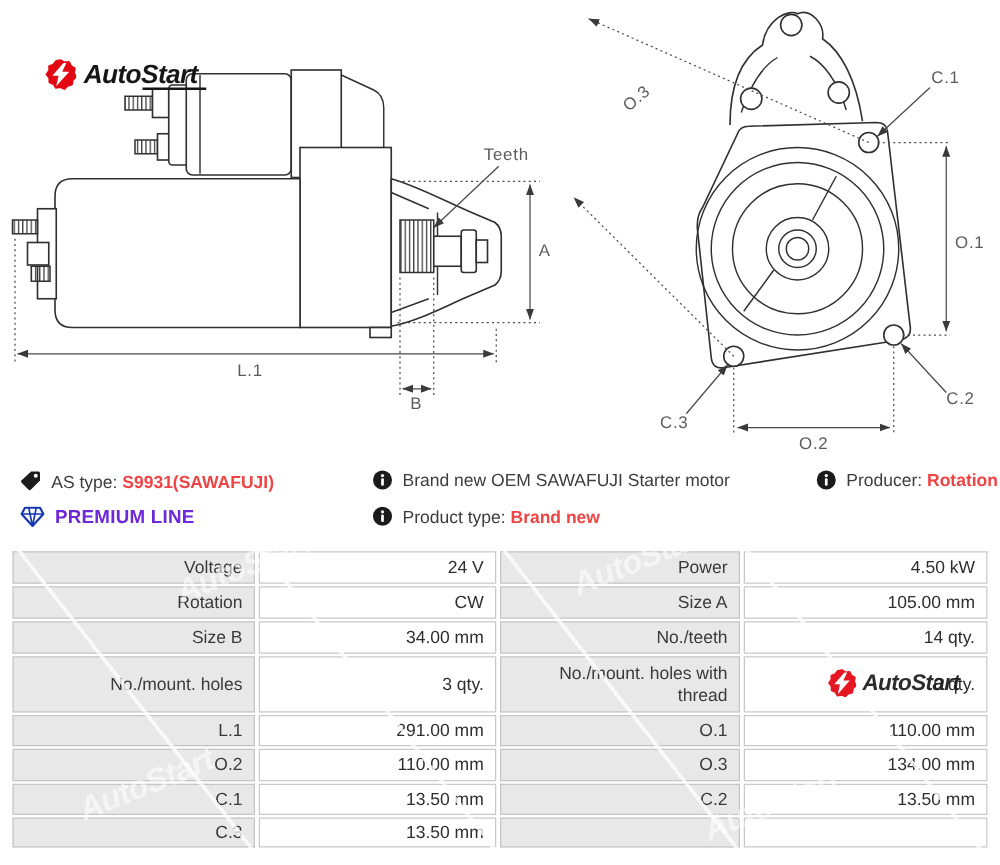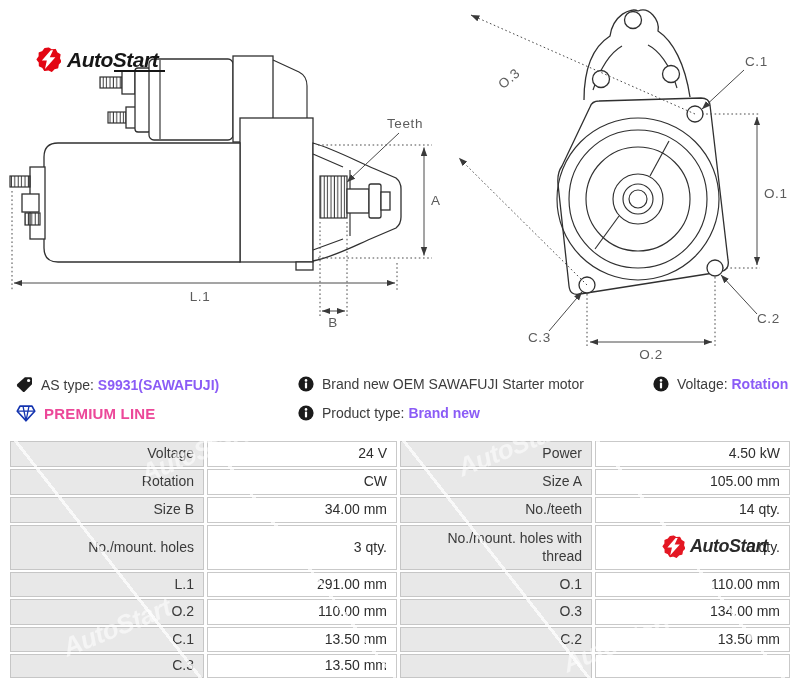--- a/index.html
+++ b/index.html
@@ -12,22 +12,22 @@
   
   .diagram{position:absolute;left:0;top:0;}
   .ln{fill:#fff;stroke:#303030;stroke-width:1.3;}
   .nf{fill:none;stroke:#303030;stroke-width:1.15;}
   .thr{fill:url(#thr);stroke:#303030;stroke-width:1.2;}
   .dot{stroke:#4a4a4a;stroke-width:1;stroke-dasharray:1.6,2.6;fill:none;}
   .dim{stroke:#4a4a4a;stroke-width:1;fill:none;}
   text.dl{font-size:13.5px;fill:#5c5c5c;letter-spacing:0.6px;font-family:"Liberation Sans",sans-serif;}
   
   .info-item{position:absolute;display:flex;align-items:center;gap:8px;font-size:14px;color:#3c3c3c;white-space:nowrap;}
-  .info-item b{color:#8b5cf6;text-align:right;}
-  .premium{color:#ec4899;font-weight:bold;font-size:15px;letter-spacing:0.2px;}
+  .info-item b{color:#ef4444;text-align:right;}
+  .premium{color:#6d28d9;font-weight:bold;font-size:15px;letter-spacing:0.2px;}
   
   .spec-table{position:absolute;left:10px;top:441px;width:780px;display:grid;
       grid-template-columns:194px 190px 192px 195px;
       grid-template-rows:26px 26px 26px 45px 25px 26px 25px 24px;
       gap:2px 3px;}
   .cell{display:flex;align-items:center;justify-content:flex-end;text-align:right;
         padding:0 9px;font-size:14px;line-height:1.25;}
   .lbl{background:#e8e8e8;border:1px solid #c6c6c6;color:#3a3a3a;}
   .val{background:#ffffff;border:1px solid #c9c9c9;color:#2e2e2e;}
   
@@ -174,21 +174,21 @@
   </svg>
   <span>Brand new OEM SAWAFUJI Starter motor</span>
 </div>
 
 <div class="info-item" style="left:653px;top:376px;">
   <svg width="16" height="16" viewBox="0 0 16 16">
     <circle cx="8" cy="8" r="7.6" fill="#1b1b1b"></circle>
     <circle cx="8" cy="4.4" r="1.3" fill="#ffffff"></circle>
     <rect x="6.9" y="6.6" width="2.2" height="6" rx="1" fill="#ffffff"></rect>
   </svg>
-  <span><span>Voltage:</span>
+  <span><span>Producer:</span>
   <b>Rotation</b></span>
 </div>
 
 <div class="info-item" style="left:16px;top:405px;">
   <svg width="20" height="17" viewBox="0 0 20 17">
     <path d="M4,1.2 L16,1.2 L18.7,6.2 L10,15.8 L1.3,6.2 Z" fill="none" stroke="#1535b0" stroke-width="1.7" stroke-linejoin="round"></path>
     <path d="M1.3,6.2 L18.7,6.2 M7,1.2 L10,15.8 L13,1.2" fill="none" stroke="#1535b0" stroke-width="1.3"></path>
   </svg>
   <span class="premium">PREMIUM LINE</span>
 </div>

